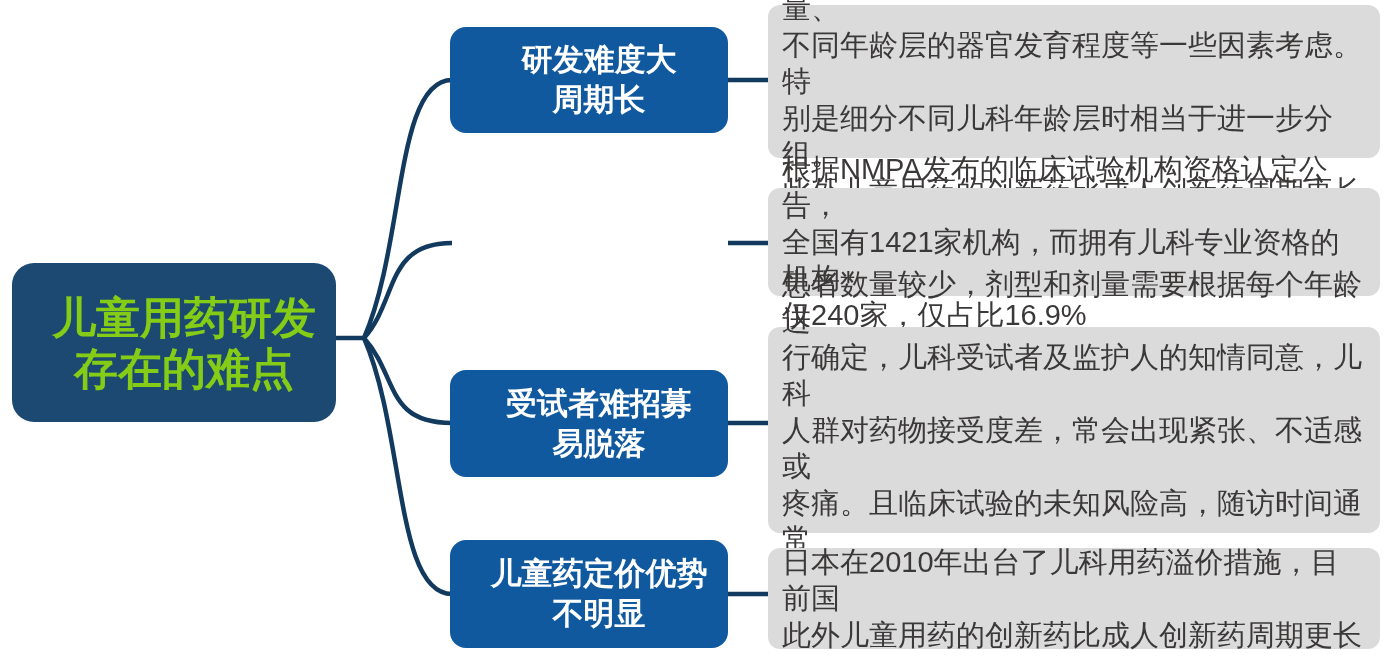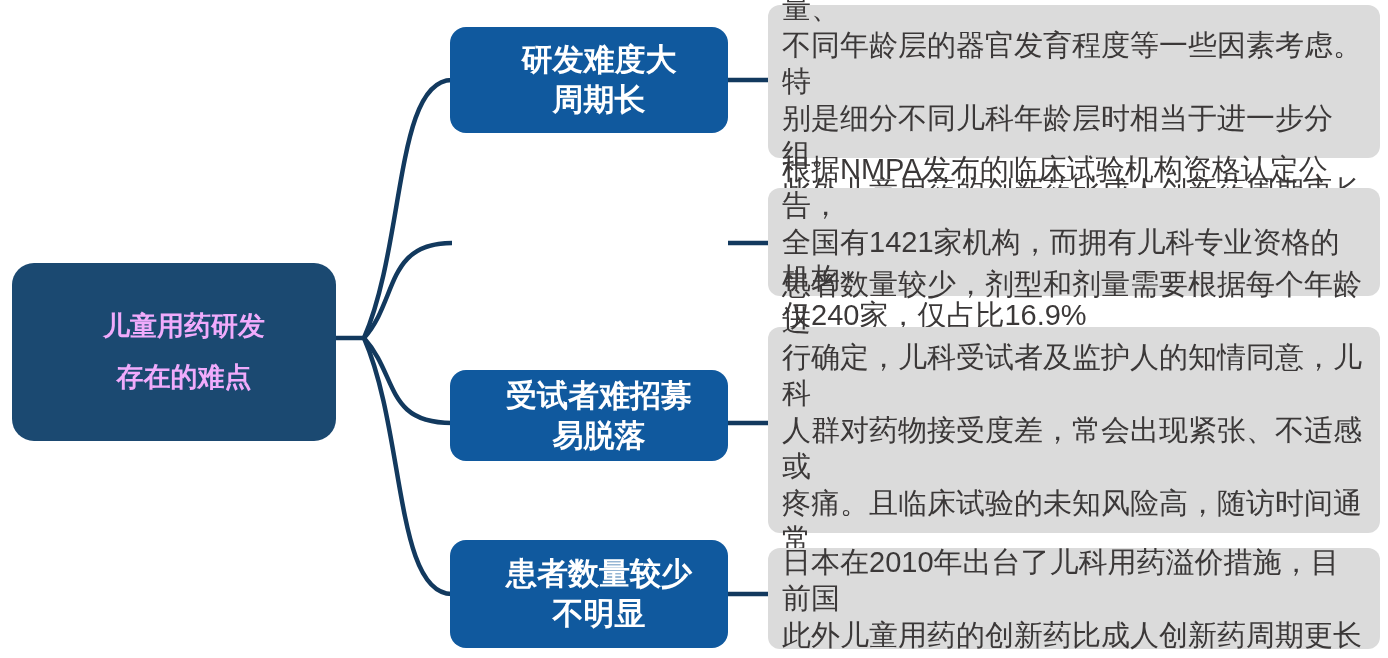--- a/index.html
+++ b/index.html
@@ -30,43 +30,43 @@
     justify-content: center;
     text-align: center;
     z-index: 2;
     box-sizing: border-box;
     padding-left: 20px;
   }
   .root-box {
     left: 12px;
     top: 263px;
     width: 324px;
-    height: 178px;
+    height: 159px;
     background: #1B4971;
     border-radius: 22px;
-    color: #f0abfc;
-    font-size: 27px;
+    color: #84cc16;
+    font-size: 44px;
     font-weight: 700;
     line-height: 51px;
     white-space: pre-line;
   }
   .branch-box {
     left: 450px;
     width: 278px;
     background: #10599E;
     border-radius: 16px;
     color: #ffffff;
     font-size: 31px;
     font-weight: 700;
     line-height: 40px;
     white-space: pre-line;
   }
   .branch-1 { top: 27px;  height: 106px; }
   .branch-2 { top: 190px; height: 105px; }
-  .branch-3 { top: 370px; height: 91px; }
+  .branch-3 { top: 370px; height: 107px; }
   .branch-4 { top: 540px; height: 108px; }
   .panel {
     left: 768px;
     width: 612px;
     background: #DBDBDB;
     border-radius: 12px;
     color: #3B3838;
     font-size: 29px;
     font-weight: 400;
     line-height: 36.5px;
@@ -104,21 +104,21 @@
 
   <div class="box branch-box branch-1">
     <span>研发难度大
 周期长</span>
   </div>
   <div class="box branch-box branch-3">
     <span>受试者难招募
 易脱落</span>
   </div>
   <div class="box branch-box branch-4">
-    <span>患者数量较少
+    <span>儿童药定价优势
 不明显</span>
   </div>
 
   <div class="box panel panel-1">
     <span>儿童用药研发需从安全性、药效、口感、剂量、
 不同年龄层的器官发育程度等一些因素考虑。特
 别是细分不同儿科年龄层时相当于进一步分组。
 此外儿童用药的创新药比成人创新药周期更长</span>
   </div>
   <div class="box panel panel-2">

